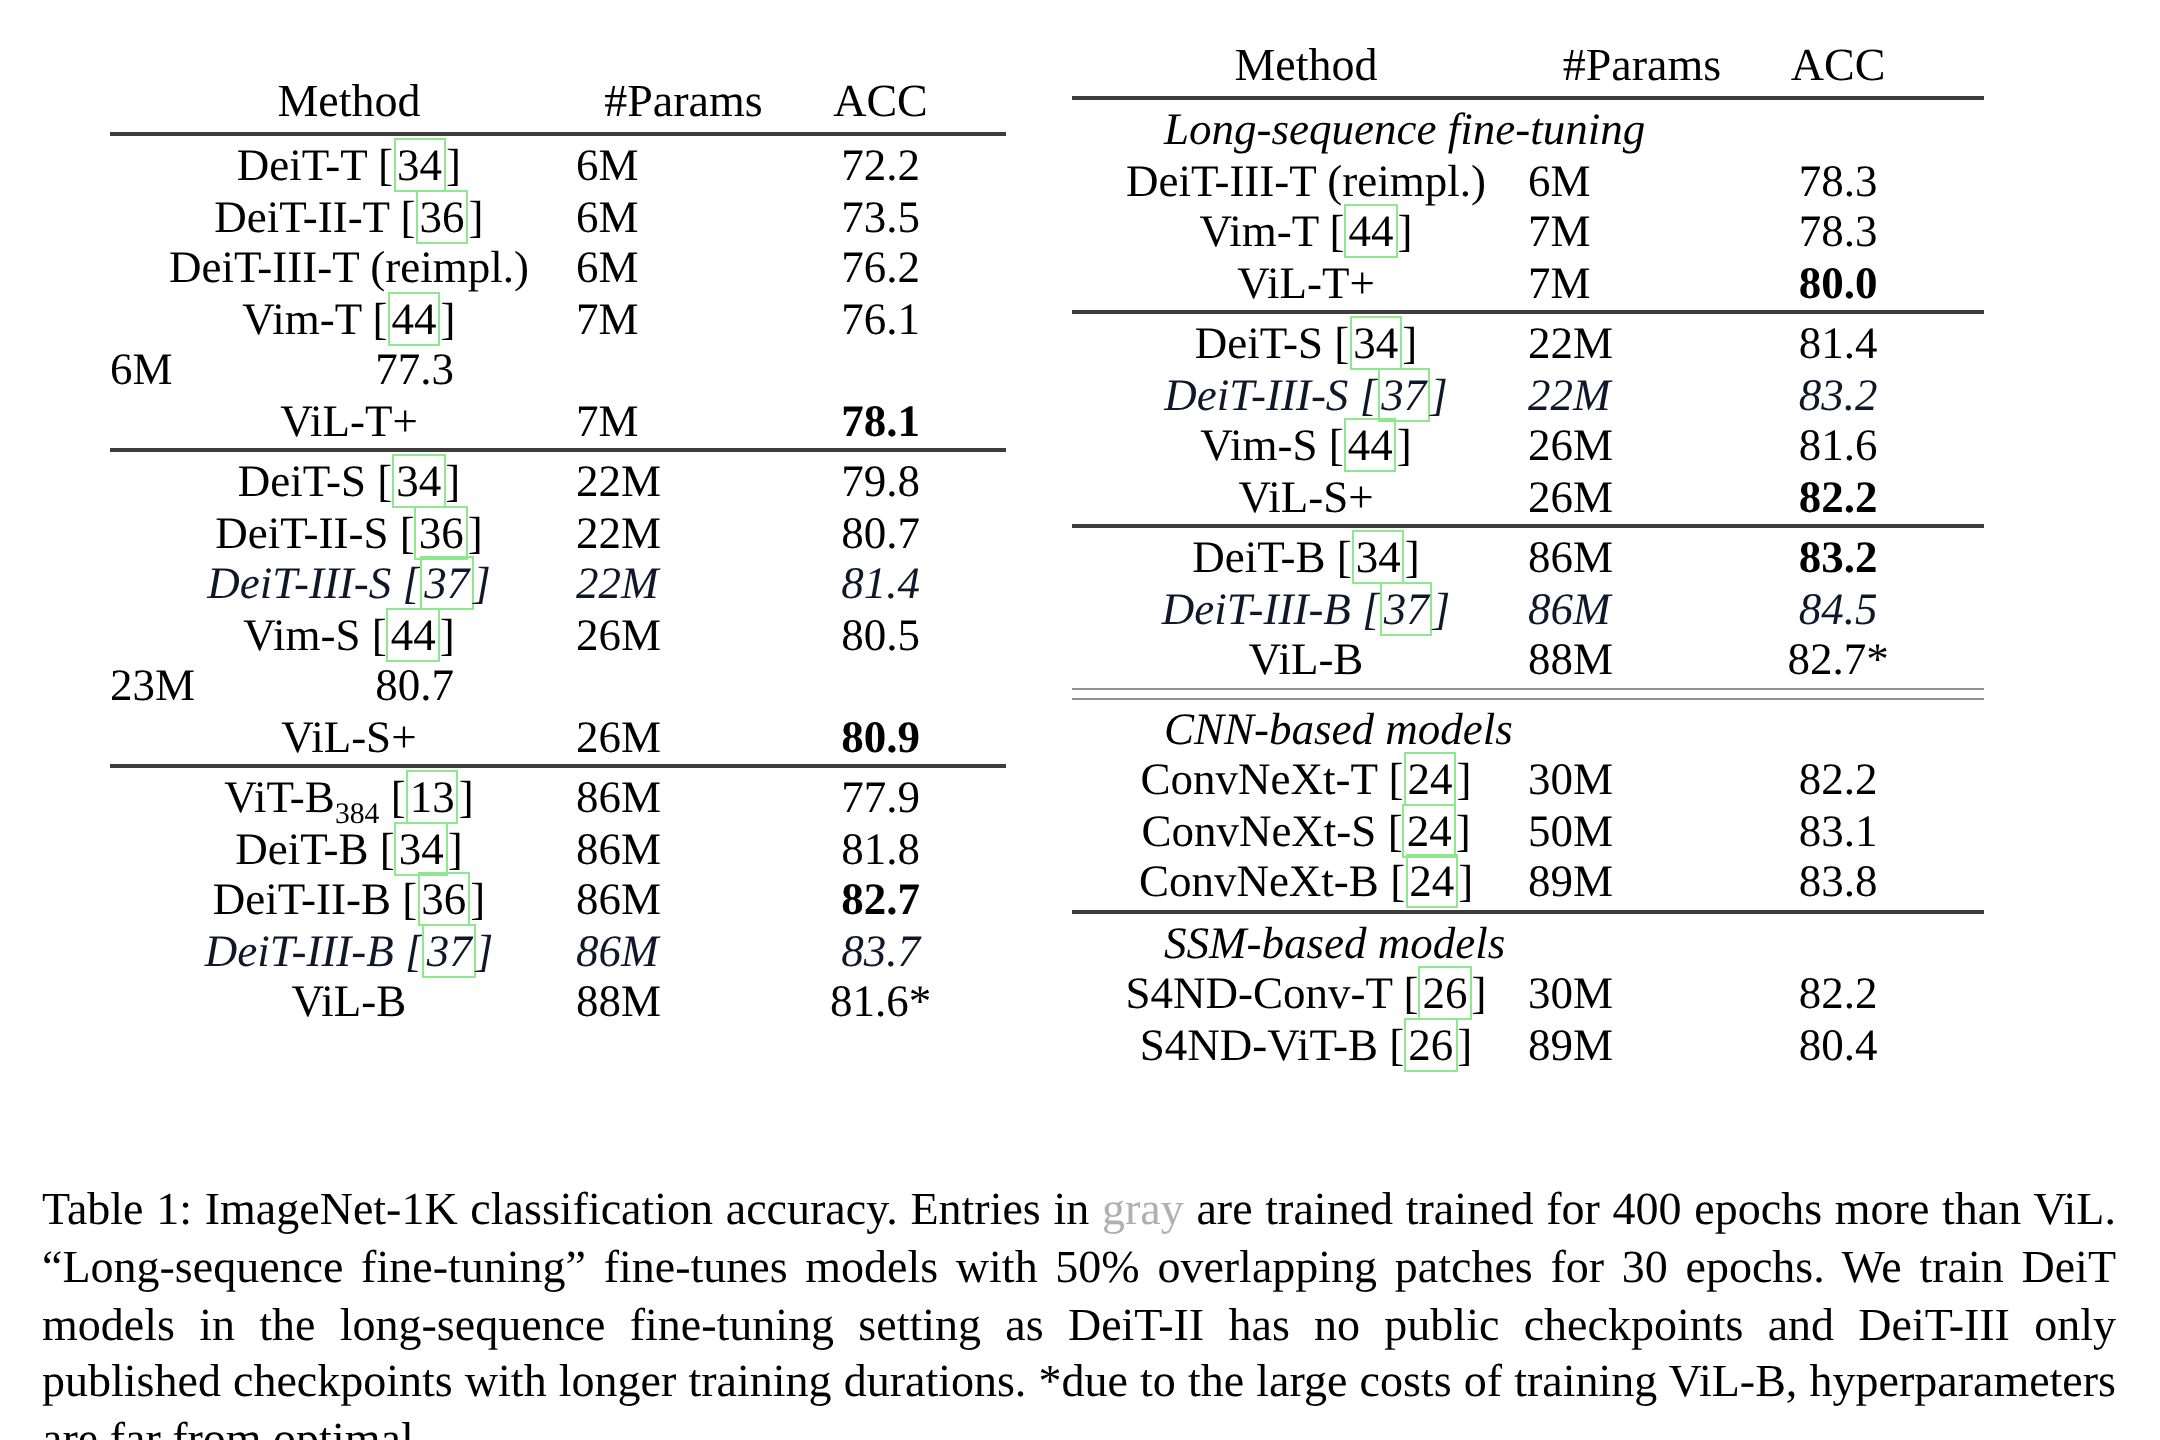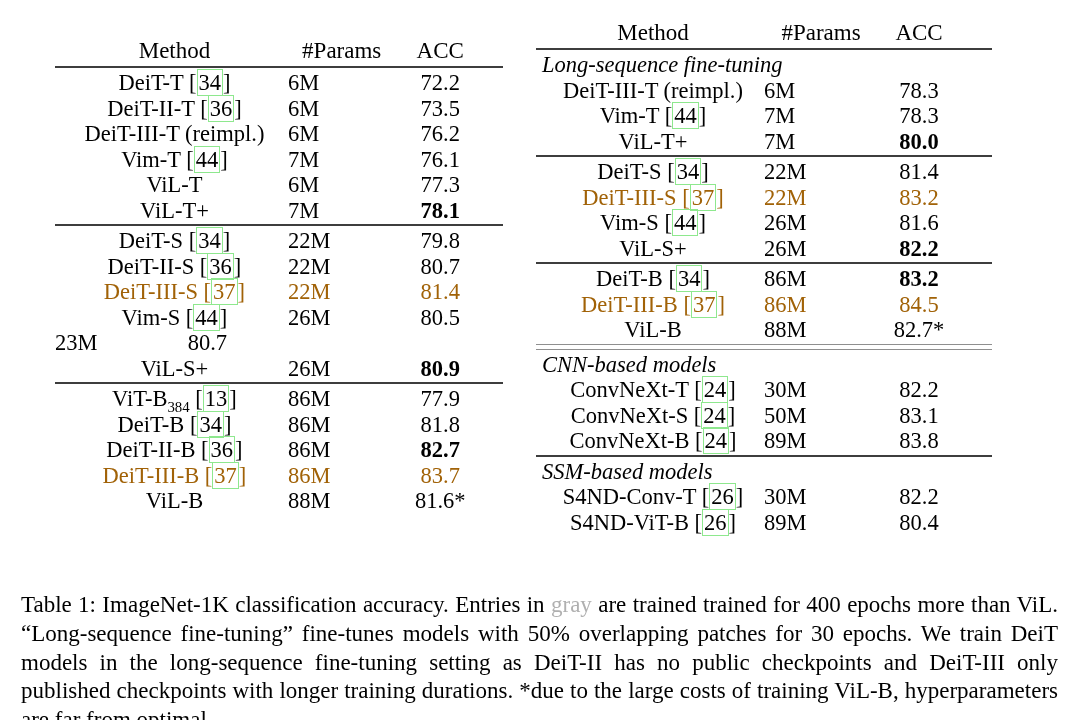--- a/index.html
+++ b/index.html
@@ -21,23 +21,23 @@
   .c-p { flex:0 0 24%; text-align:left; }
   .c-a { flex:0 0 20%; text-align:center; }
   .c-sp { flex:1 1 auto; }
   .tbl-right .c-m { flex-basis:50%; }
   .tbl-right .c-p { flex-basis:25%; }
   .tbl-right .c-a { flex-basis:18%; }
 
   .rule { height:0; border-top:2px solid #3d3d3d; margin:1px 0 2px 0; }
   .rule-double { height:4px; border-top:1.5px solid #8f8f8f; border-bottom:1.5px solid #8f8f8f; margin:1px 0 2px 0; }
 
-  .section-row { font-style:italic; height:25.5px; line-height:25.5px; padding-left:6px; white-space:nowrap; }
-
-  .gray-row, .gray-row .c-m, .gray-row .c-p, .gray-row .c-a { color:#a16207; }
+  .section-row { font-style:italic; height:25.5px; line-height:25.5px; padding-left:6px; white-space:nowrap;margin-left:40px; }
+
+  .gray-row, .gray-row .c-m, .gray-row .c-p, .gray-row .c-a { color:#0f172a;font-style:italic; }
   .bold-acc { font-weight:700; }
 
   .cite { border:1.5px solid #8ee88e; padding:0 1px; }
   sub.msub { font-size:0.66em; }
 
   .caption {
     position:absolute; left:21px; top:568px; width:1037px;
     font-size:23px; line-height:28.8px; text-align:justify;
   }
   .cap-gray { color:#b0b0b0; }
@@ -72,21 +72,20 @@
         <span class="c-a">76.2</span>
         <span class="c-sp"></span>
       </div>
       <div class="row">
         <span class="c-m"><span>Vim-T</span> [<span class="cite">44</span>]</span>
         <span class="c-p">7M</span>
         <span class="c-a">76.1</span>
         <span class="c-sp"></span>
       </div>
       <div class="row">
-        <span class="c-m"><span>ViL-T</span></span>
         <span class="c-p">6M</span>
         <span class="c-a">77.3</span>
         <span class="c-sp"></span>
       </div>
       <div class="row">
         <span class="c-m"><span>ViL-T+</span></span>
         <span class="c-p">7M</span>
         <span class="c-a bold-acc">78.1</span>
         <span class="c-sp"></span>
       </div>

